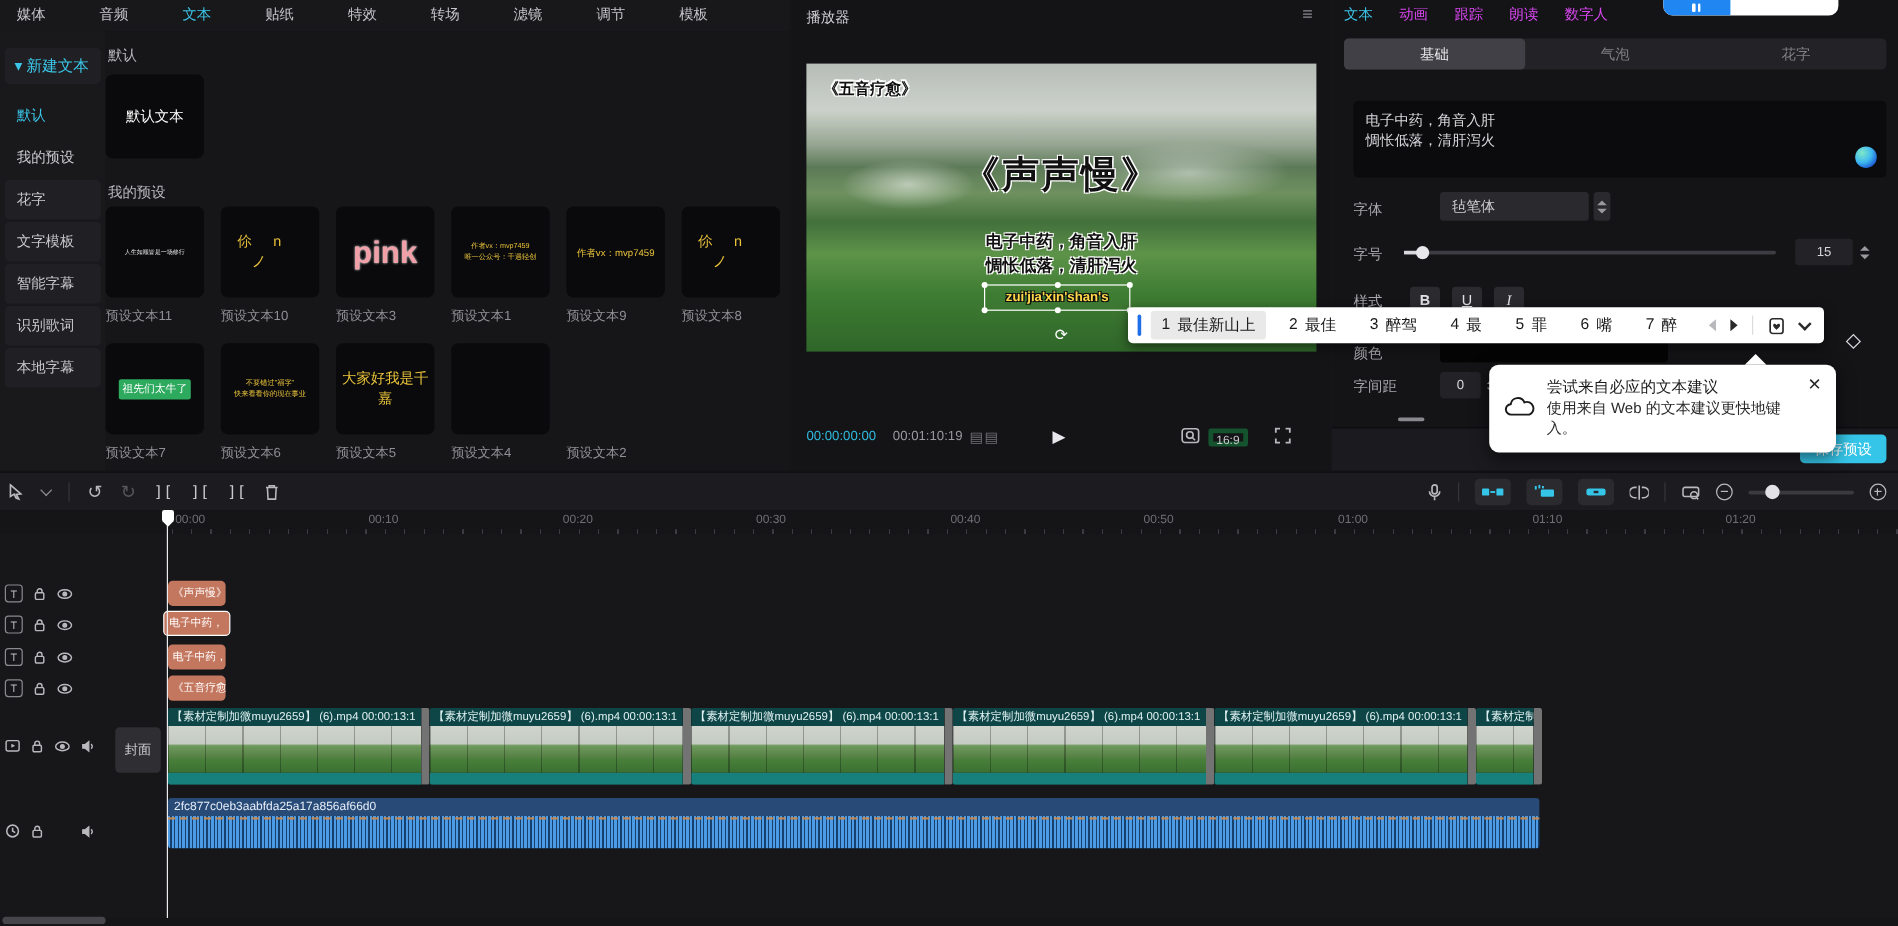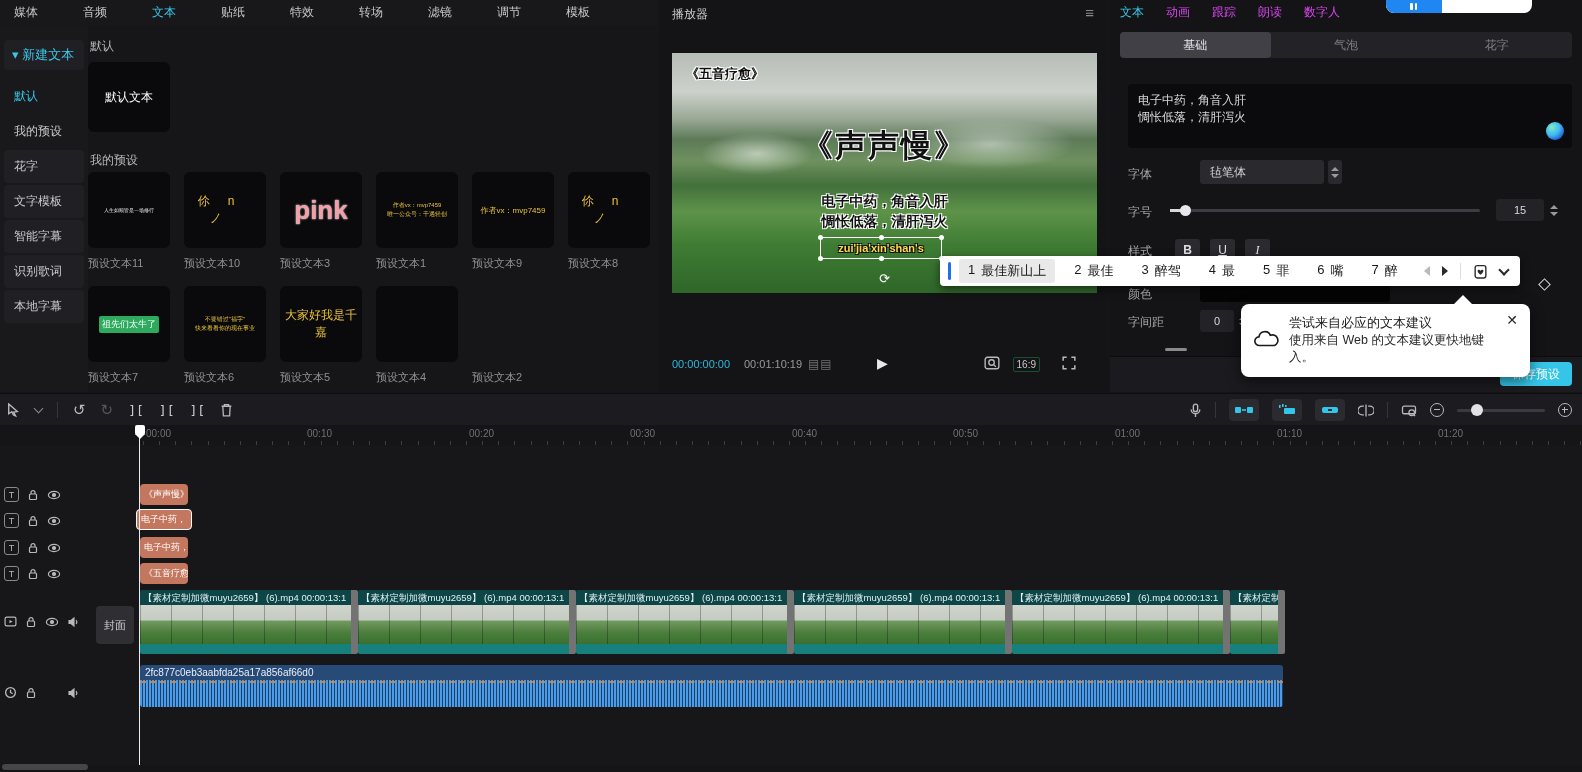--- a/index.html
+++ b/index.html
@@ -58,21 +58,21 @@
   #ov-selbox .pinyin { color:#ffd94a; font-size:11px; font-weight:bold; text-shadow:-1px -1px 0 #111,1px -1px 0 #111,-1px 1px 0 #111,1px 1px 0 #111; }
   .handle { position:absolute; width:5px; height:5px; background:#fff; border-radius:50%; }
   #ov-rotate { position:absolute; left:0; right:0; top:218px; text-align:center; color:#fff; font-size:13px; }
 
   #player-controls { position:absolute; left:0; right:16px; top:352px; height:26px;text-decoration:underline; }
   #time-current { position:absolute; left:12px; top:6px; font-size:11px; color:#2fb9dd; }
   #time-total { position:absolute; left:84px; top:6px; font-size:11px; color:#9a9a9e; }
   #seg-icon { position:absolute; left:148px; top:5px; color:#6f6f74; font-size:12px; letter-spacing:1px; }
   #play-btn { position:absolute; left:217px; top:3px; color:#e8e8ec; font-size:14px; }
   #fit-icon { position:absolute; right:92px; top:4px; }
-  #ratio-box { position:absolute; right:52px; top:5px; border:1px solid #14532d; border-radius:2px; color:#c9c9cd; font-size:10px; padding:0 3px; height:15px; line-height:14px; }
+  #ratio-box { position:absolute; right:52px; top:5px; border:4px solid #14532d; border-radius:2px; color:#c9c9cd; font-size:10px; padding:0 3px; height:15px; line-height:14px; }
   #fs-icon { position:absolute; right:16px; top:4px; }
 
   
   #rp-tabs { position:absolute; left:10px; top:4px; display:flex; gap:22px; font-size:12px; }
   .rp-tab { color:#d946ef; }
   .rp-tab.active { color:#3bc6e8; }
   #top-pill { position:absolute; left:276px; top:0; width:146px; height:13px; border-radius:0 0 8px 8px; background:#fff; overflow:hidden; }
   #top-pill .blue { position:absolute; left:0; top:0; width:56px; height:100%; background:#1f86f2; border-radius:0 0 0 8px; }
   #top-pill .bars { position:absolute; left:24px; top:3px; display:flex; gap:2px; }
   #top-pill .bars i { width:2.5px; height:7px; background:#fff; border-radius:1px; }

